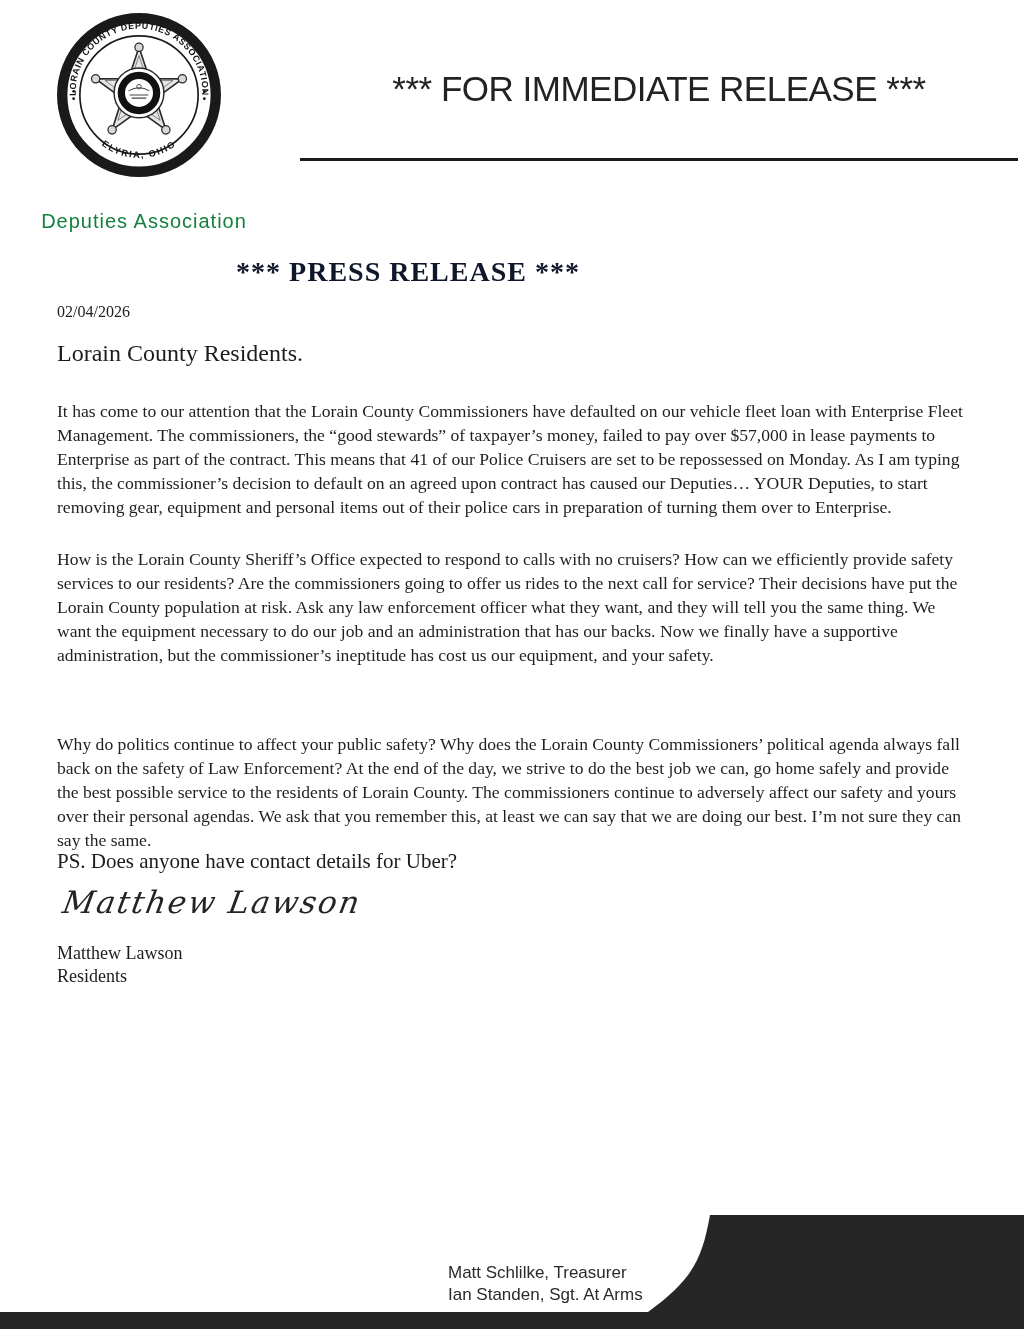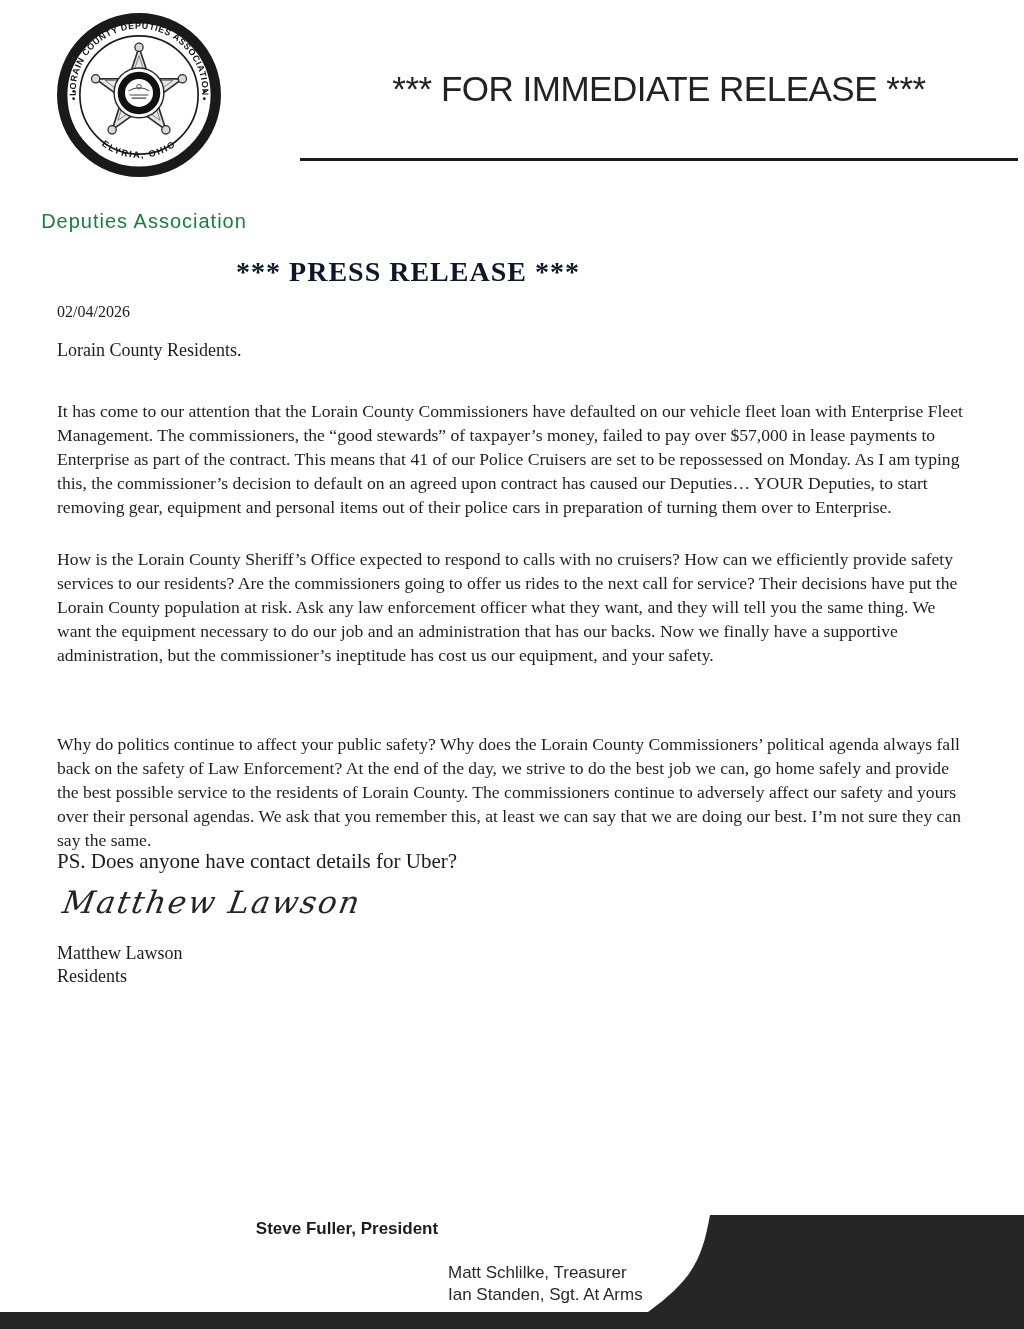--- a/index.html
+++ b/index.html
@@ -31,21 +31,21 @@
     font-size:35px;letter-spacing:-0.5px;color:#222;white-space:nowrap;
   }
   .rule{left:300px;top:158px;width:718px;height:3px;background:#1a1a1a;}
   .press-release{
     left:0;top:256px;width:816px;text-align:center;
     font-family:"Liberation Serif", serif;font-weight:bold;
     font-size:28px;letter-spacing:1px;color:#0f172a;
   }
   
   .date{left:57px;top:294px;font-size:16px;margin-top:9px;}
-  .salutation{left:57px;top:340px;font-size:18px;}
+  .salutation{left:57px;top:340px;font-size:24px;}
   .body-par{
     left:57px;width:910px;
     font-size:17.6px;line-height:24px;
     margin:0;color:#1f1f1f;
   }
   .p1{top:385px;margin-top:14px;}
   .p2{top:547px;}
   .p3{top:732px;}
   .ps{left:57px;top:849px;font-size:21px;}
   .signature{
@@ -124,21 +124,20 @@
   <p class="abs body-par p2">How is the Lorain County Sheriff’s Office expected to respond to calls with no cruisers? How can we efficiently provide safety services to our residents? Are the commissioners going to offer us rides to the next call for service? Their decisions have put the Lorain County population at risk. Ask any law enforcement officer what they want, and they will tell you the same thing. We want the equipment necessary to do our job and an administration that has our backs. Now we finally have a supportive administration, but the commissioner’s ineptitude has cost us our equipment, and your safety.</p>
   <p class="abs body-par p3">Why do politics continue to affect your public safety? Why does the Lorain County Commissioners’ political agenda always fall back on the safety of Law Enforcement? At the end of the day, we strive to do the best job we can, go home safely and provide the best possible service to the residents of Lorain County. The commissioners continue to adversely affect our safety and yours over their personal agendas. We ask that you remember this, at least we can say that we are doing our best. I’m not sure they can say the same.</p>
   <div class="abs ps">PS. Does anyone have contact details for Uber?</div>
 
   <div class="abs signature">Matthew Lawson</div>
   <div class="abs signer">
     <div>Matthew Lawson</div>
     <div>Residents</div>
   </div>
 
-  <div class="abs footer-president">Steve Fuller, President</div>
   <div class="abs footer-col footer-col-right">
     <div>Matt Schlilke, Treasurer</div>
     <div>Ian Standen, Sgt. At Arms</div>
   </div>
 
   <svg class="abs corner-svg" viewBox="0 0 1024 129" preserveAspectRatio="none">
     <path d="M 1024 15 L 710 15 C 702 60 692 80 648 112 L 0 112 L 0 129 L 1024 129 Z" fill="#262626"></path>
   </svg>
 
 </div>

